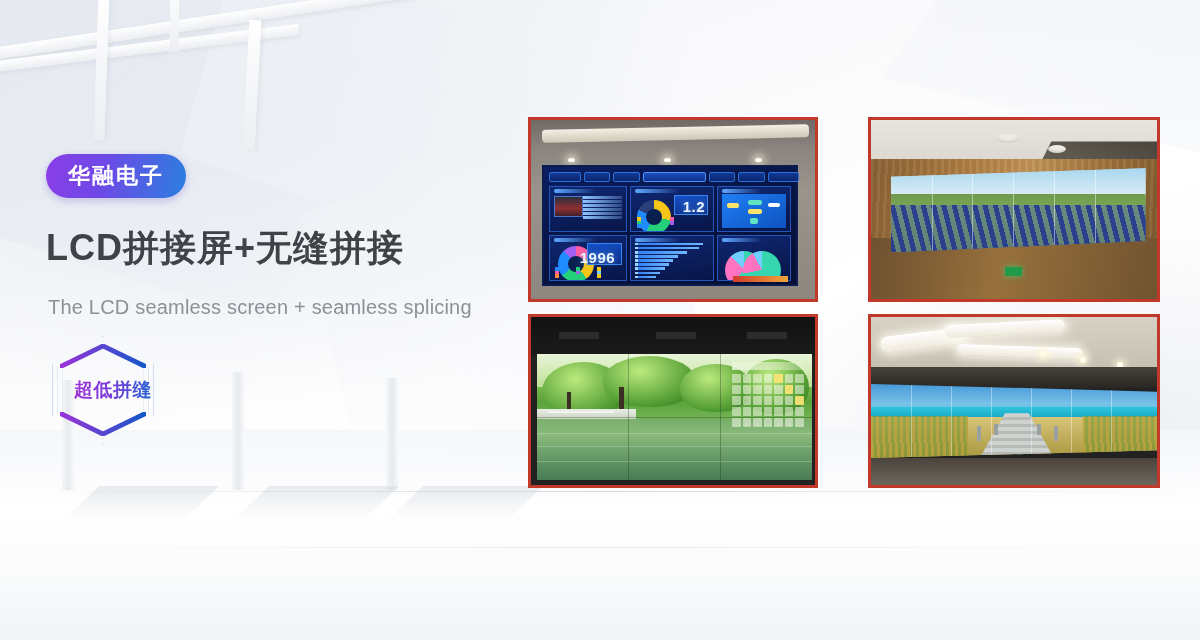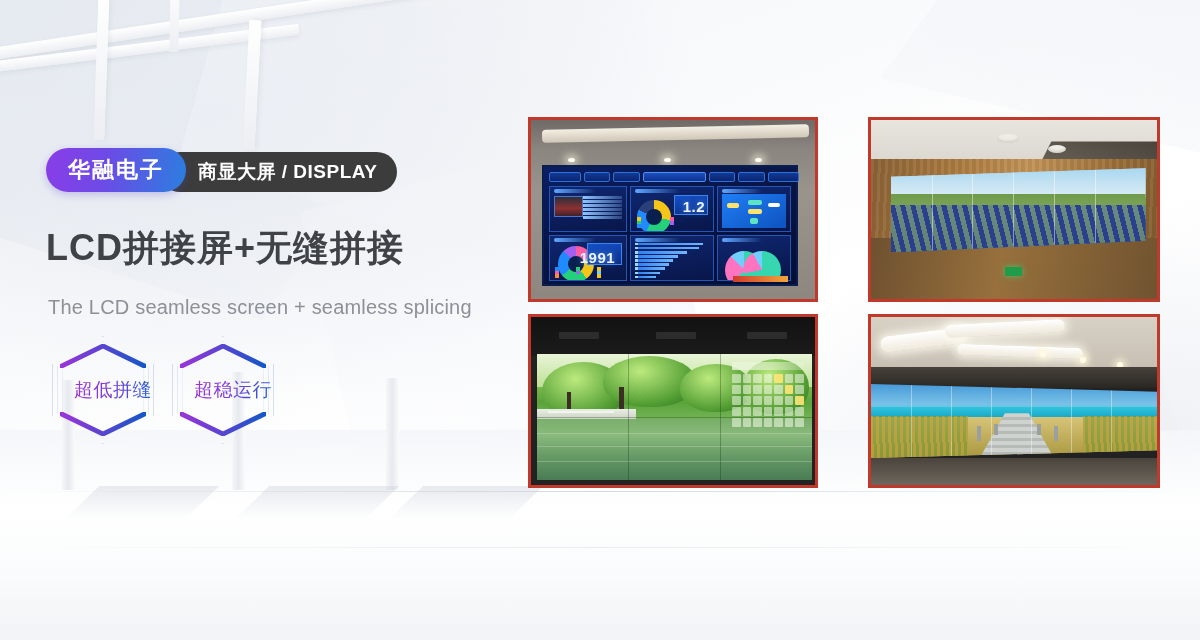--- a/index.html
+++ b/index.html
@@ -97,22 +97,22 @@
   }
   .col-shadow.s1 { left: 64px; width: 120px; }
   .col-shadow.s2 { left: 234px; width: 130px; }
   .col-shadow.s3 { left: 388px; width: 120px; }
 
   
   .left-col { position: absolute; left: 46px; top: 0; width: 470px; }
 
   
   .badge-row {
-    position: absolute; left: 0; top: 148px;
-    display: flex; align-items: flex-end;
+    position: absolute; left: 0; top: 154px;
+    display: flex; align-items: center;
   }
   .brand-pill {
     position: relative; z-index: 2;
     height: 44px; padding: 0 22px;
     display: flex; align-items: center; justify-content: center;
     border-radius: 22px;
     background: linear-gradient(100deg, #8a3de8 0%, #6d4ae6 42%, #2a7fe0 100%);
     color: #ffffff;
     font-size: 22px; font-weight: bold; letter-spacing: 2px;
     box-shadow: 0 3px 9px rgba(90,70,200,.28);
@@ -153,21 +153,21 @@
     clip-path: polygon(50% 0%, 100% 26%, 100% 74%, 50% 100%, 0 74%, 0 26%);
   }
   .hex-outline.o2 { inset: 9px 11px; border-color: rgba(160,180,220,.26); }
   .hex-outline.o3 { inset: 14px 16px; border-color: rgba(170,188,224,.18); }
   .chev { position: absolute; left: 14px; right: 14px; height: 24px; }
   .chev svg { width: 100%; height: 100%; display: block; }
   .chev.top { top: 12px; }
   .chev.bot { bottom: 12px; }
   .hex-label {
     position: relative; z-index: 3;
-    font-size: 19px; font-weight: normal; letter-spacing: .5px;
+    font-size: 19px; font-weight: bold; letter-spacing: .5px;
     background: linear-gradient(100deg, #a034d6 0%, #7b3ad8 45%, #1f63d2 100%);
     -webkit-background-clip: text; background-clip: text;
     -webkit-text-fill-color: transparent; color: #7b3ad8;
     white-space: nowrap;
     margin-left: 20px;
   }
 
   
   .photo-grid { position: absolute; left: 528px; top: 117px; }
   .photo {
@@ -335,21 +335,20 @@
   <div class="col c2"></div>
   <div class="col c3"></div>
   <div class="col-shadow s1"></div>
   <div class="col-shadow s2"></div>
   <div class="col-shadow s3"></div>
 
   <div class="left-col">
 
     <div class="badge-row">
       <div class="brand-pill">华融电子</div>
-      <div class="cat-pill">商显大屏 / DISPLAY</div>
     </div>
 
     <div class="headline">LCD拼接屏+无缝拼接</div>
 
     <div class="subhead">The LCD seamless screen + seamless splicing</div>
 
     <div class="hex-row">
 
       <div class="hex">
         <div class="hex-outline"></div>
@@ -368,36 +367,20 @@
         </div>
         <div class="chev bot">
           <svg viewBox="0 0 100 24" preserveAspectRatio="none">
             <polyline points="2,2 50,22 98,2" fill="none" stroke="url(#g1)" stroke-width="5" stroke-linecap="square"></polyline>
           </svg>
         </div>
         <span class="hex-label">超低拼缝</span>
       </div>
 
 
-      <div class="hex">
-        <div class="hex-outline"></div>
-        <div class="hex-outline o2"></div>
-        <div class="hex-outline o3"></div>
-        <div class="chev top">
-          <svg viewBox="0 0 100 24" preserveAspectRatio="none">
-            <polyline points="2,22 50,2 98,22" fill="none" stroke="url(#g1)" stroke-width="5" stroke-linecap="square"></polyline>
-          </svg>
-        </div>
-        <div class="chev bot">
-          <svg viewBox="0 0 100 24" preserveAspectRatio="none">
-            <polyline points="2,2 50,22 98,2" fill="none" stroke="url(#g1)" stroke-width="5" stroke-linecap="square"></polyline>
-          </svg>
-        </div>
-        <span class="hex-label">超稳运行</span>
-      </div>
 
 
     </div>
   </div>
 
   <div class="photo-grid">
 
     <div class="photo p1">
       <div class="ph-inner">
         <div class="p1-room"></div>
@@ -452,21 +435,21 @@
                 <div class="flow-node" style="left:40%; top:44%; width:22%; height:14%;"></div>
                 <div class="flow-node c" style="left:72%; top:28%; width:18%; height:12%;"></div>
                 <div class="flow-node b" style="left:44%; top:70%; width:12%; height:18%;"></div>
               </div>
             </div>
 
             <div class="dcard">
               <div class="dcard-t"></div>
               <div class="donut d2"></div>
               <div class="numbox alt"></div>
-              <div class="bignum n2">1991</div>
+              <div class="bignum n2">1996</div>
               <div class="legend-dot" style="left:6%;  bottom:20%; background:#1f8bff;"></div>
               <div class="legend-dot" style="left:34%; bottom:20%; background:#25d07a;"></div>
               <div class="legend-dot" style="left:62%; bottom:20%; background:#f5c518;"></div>
               <div class="legend-dot" style="left:6%;  bottom:12%; background:#ff5aa0;"></div>
               <div class="legend-dot" style="left:34%; bottom:12%; background:#a45ff0;"></div>
               <div class="legend-dot" style="left:62%; bottom:12%; background:#6fd0ff;"></div>
               <div class="legend-dot" style="left:6%;  bottom:4%;  background:#ff8a3d;"></div>
               <div class="legend-dot" style="left:34%; bottom:4%;  background:#25d07a;"></div>
               <div class="legend-dot" style="left:62%; bottom:4%;  background:#f5c518;"></div>
             </div>

